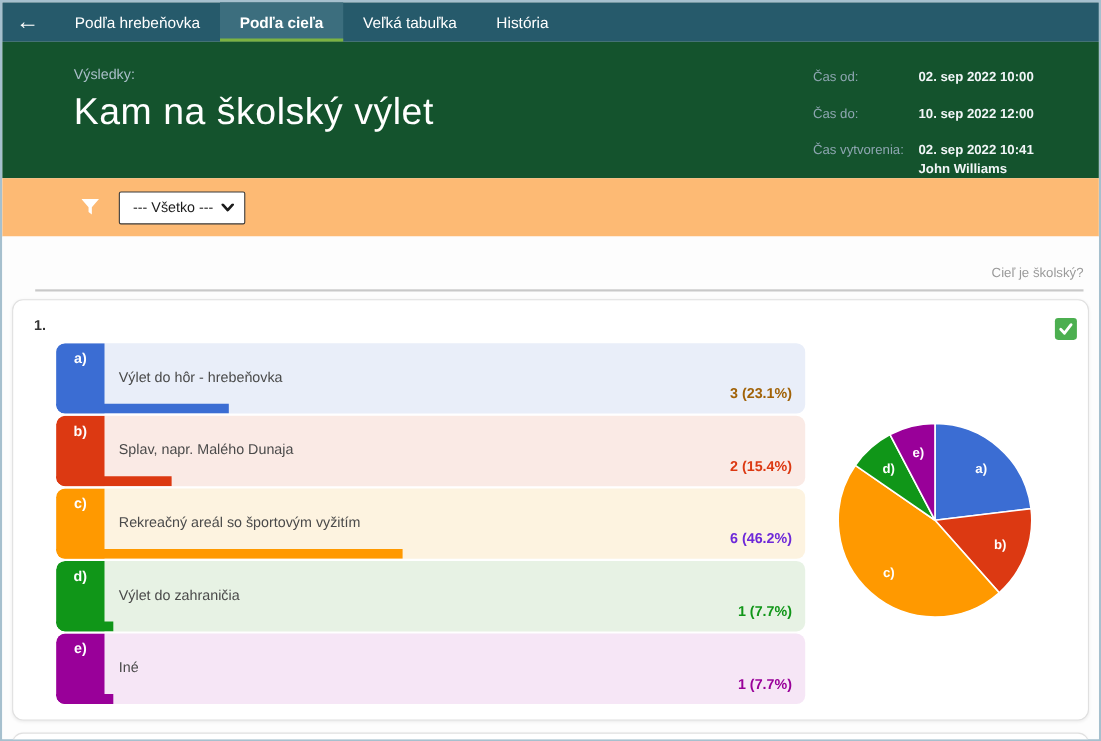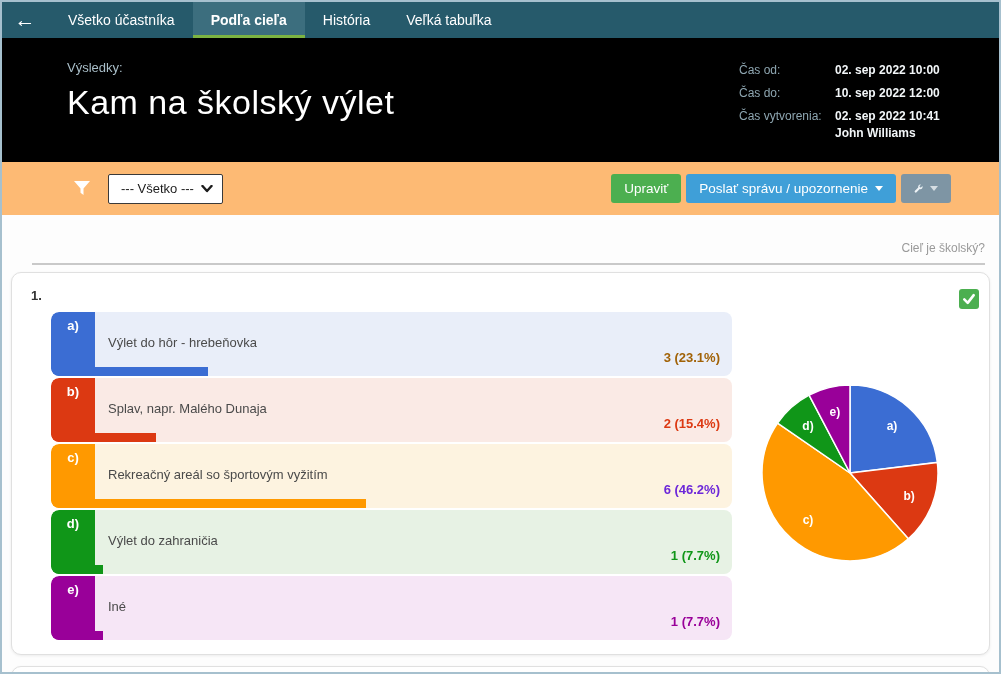--- a/index.html
+++ b/index.html
@@ -24,28 +24,28 @@
   .tab {
     padding:0 18px; display:flex; align-items:center;
     color:#fff; font-size:14px; cursor:pointer; position:relative;
   }
   .tab.active { background:#3c6e7e; font-weight:bold; }
   .tab.active::after {
     content:""; position:absolute; left:0; right:0; bottom:0; height:3px; background:#7cb342;
   }
   
   .header {
-    height:124px; background:#000000; position:relative; color:#fff;
+    height:124px; background:#14532d; position:relative; color:#fff;
   }
   .title-block { position:absolute; left:65px; top:22px; }
   .subtitle { font-size:13px; color:#a9bec8; margin-bottom:8px; }
   .page-title { font-size:34px; color:#ffffff; font-weight:400; letter-spacing:0.5px; }
   .meta {
     position:absolute; right:14px; top:24px; width:246px;
-    display:grid; grid-template-columns:96px 150px; row-gap:6px; font-size:12px; line-height:17px;
+    display:grid; grid-template-columns:96px 150px; row-gap:16px; font-size:12px; line-height:17px;
   }
   .meta .m-label { color:#8ea6b1; }
   .meta .m-value { color:#f2f6f8; font-weight:bold; }
   
   .toolbar {
     height:53px; background:#fdba74; position:relative;
     display:flex; align-items:center;
   }
   .funnel { margin-left:72px; cursor:pointer; display:flex; align-items:center; }
   .select {
@@ -102,24 +102,24 @@
   .opt-bar   { position:absolute; left:0; bottom:0; height:9px; z-index:1; border-radius:0 0 0 8px; }
   .pie-wrap  { position:absolute; left:748px; top:110px; width:180px; height:180px; }
   .pie-wrap text { font-size:12px; font-weight:bold; fill:#fff; font-family:"Liberation Sans", sans-serif; }
 </style>
 </head>
 <body>
 
 <div class="topnav">
   <div class="back-btn">←</div>
   <div class="tabs">
-      <div class="tab">Všetko účastníka</div>
+      <div class="tab">Podľa hrebeňovka</div>
       <div class="tab active">Podľa cieľa</div>
+      <div class="tab">Veľká tabuľka</div>
       <div class="tab">História</div>
-      <div class="tab">Veľká tabuľka</div>
     </div>
 </div>
 
 <div class="header">
   <div class="title-block">
     <div class="subtitle">Výsledky:</div>
     <div class="page-title">Kam na školský výlet</div>
   </div>
   <div class="meta">
       <div class="m-label">Čas od:</div>
@@ -142,35 +142,20 @@
   <div class="funnel">
     <svg width="16" height="15" viewBox="0 0 16 15">
         <polygon points="0,0 16,0 9.5,7.5 9.5,14 6.5,11.8 6.5,7.5" fill="#ffffff"></polygon>
       </svg>
   </div>
   <div class="select">
     <span>--- Všetko ---</span>
     <svg width="12" height="8" viewBox="0 0 12 8">
         <polyline points="1.5,1 6,6 10.5,1" fill="none" stroke="#1c1c1c" stroke-width="2.4" stroke-linecap="round" stroke-linejoin="round"></polyline>
       </svg>
-  </div>
-  <div class="btn-row">
-    <button class="btn btn-green">
-      <span>Upraviť</span>
-    </button>
-    <button class="btn btn-blue">
-      <span>Poslať správu / upozornenie</span>
-      <span class="caret"></span>
-    </button>
-    <button class="btn btn-gray">
-      <svg width="15" height="15" viewBox="0 0 16 16">
-        <path fill="#eef3f6" d="M11.2 1.1a3.9 3.9 0 0 0-3.7 5L1.7 11.9a1.95 1.95 0 1 0 2.8 2.8l5.7-5.8a3.9 3.9 0 0 0 4.8-5.2L12.4 6.3l-2.1-.6-.6-2.1 2.6-2.4a3.9 3.9 0 0 0-1.1-.1z"></path>
-      </svg>
-      <span class="caret"></span>
-    </button>
   </div>
 </div>
 
 <div class="content">
   <div class="goal-label">Cieľ je školský?</div>
   <div class="rule"></div>
 
   <div class="card">
     <div class="q-number">1.</div>
     <div class="q-text">Vyberte:</div>

